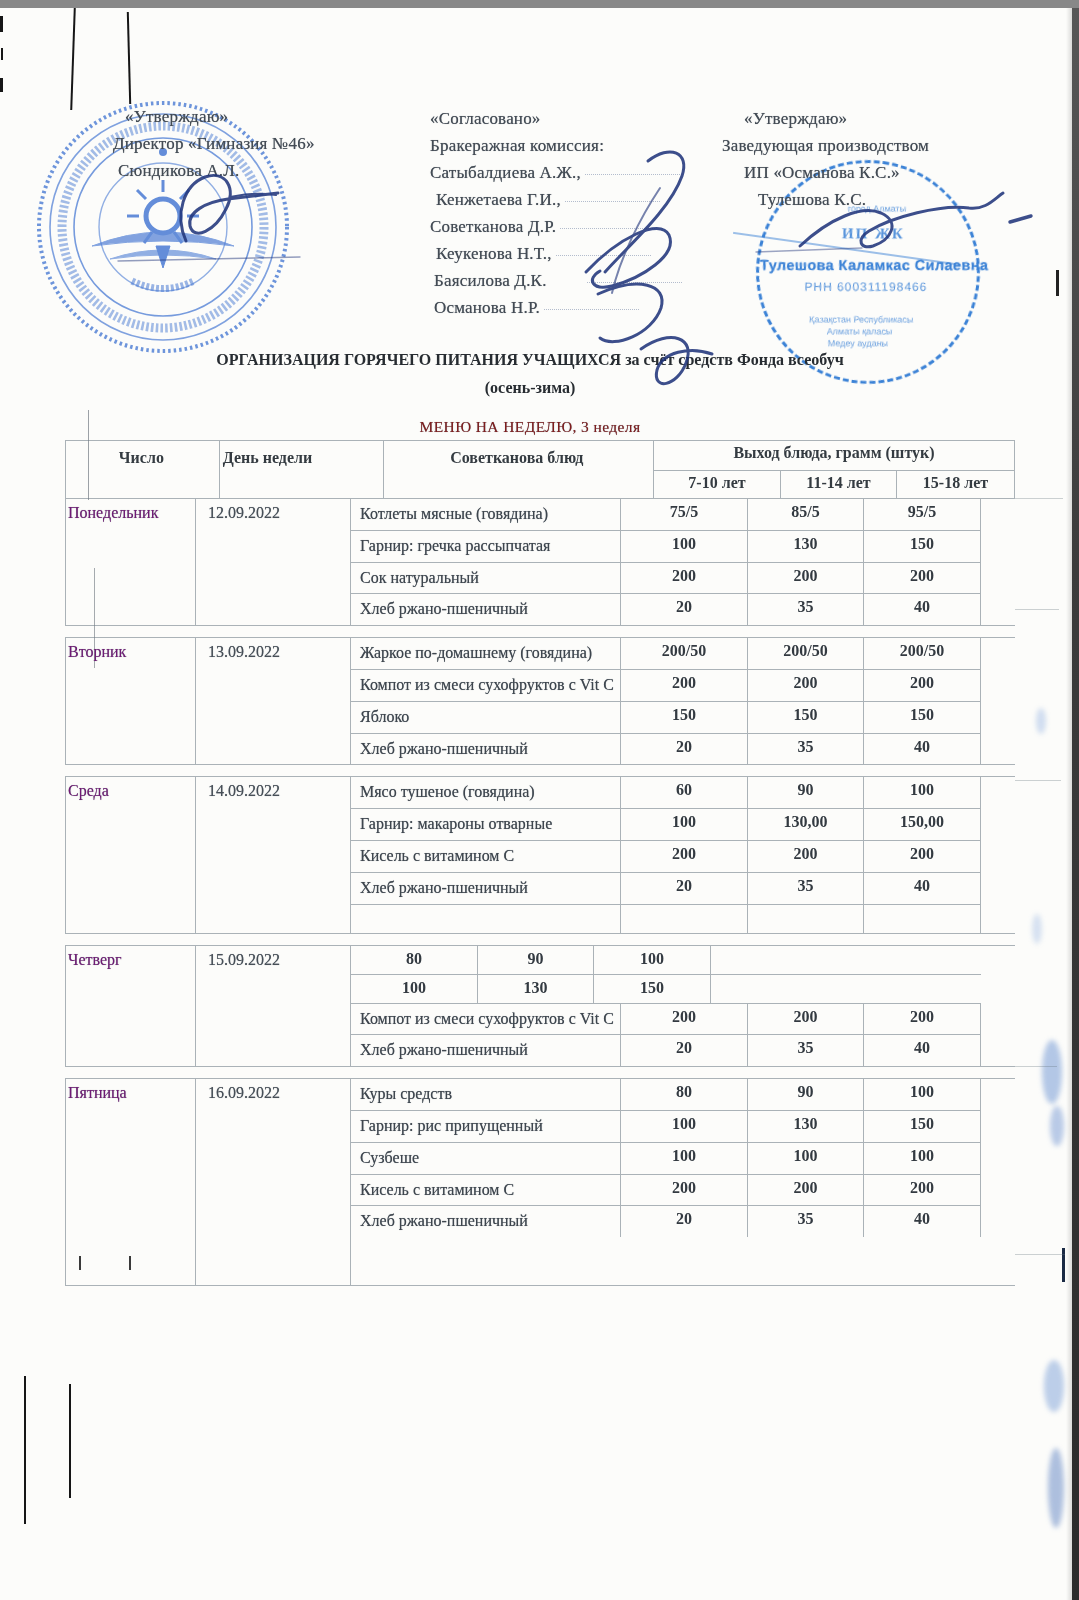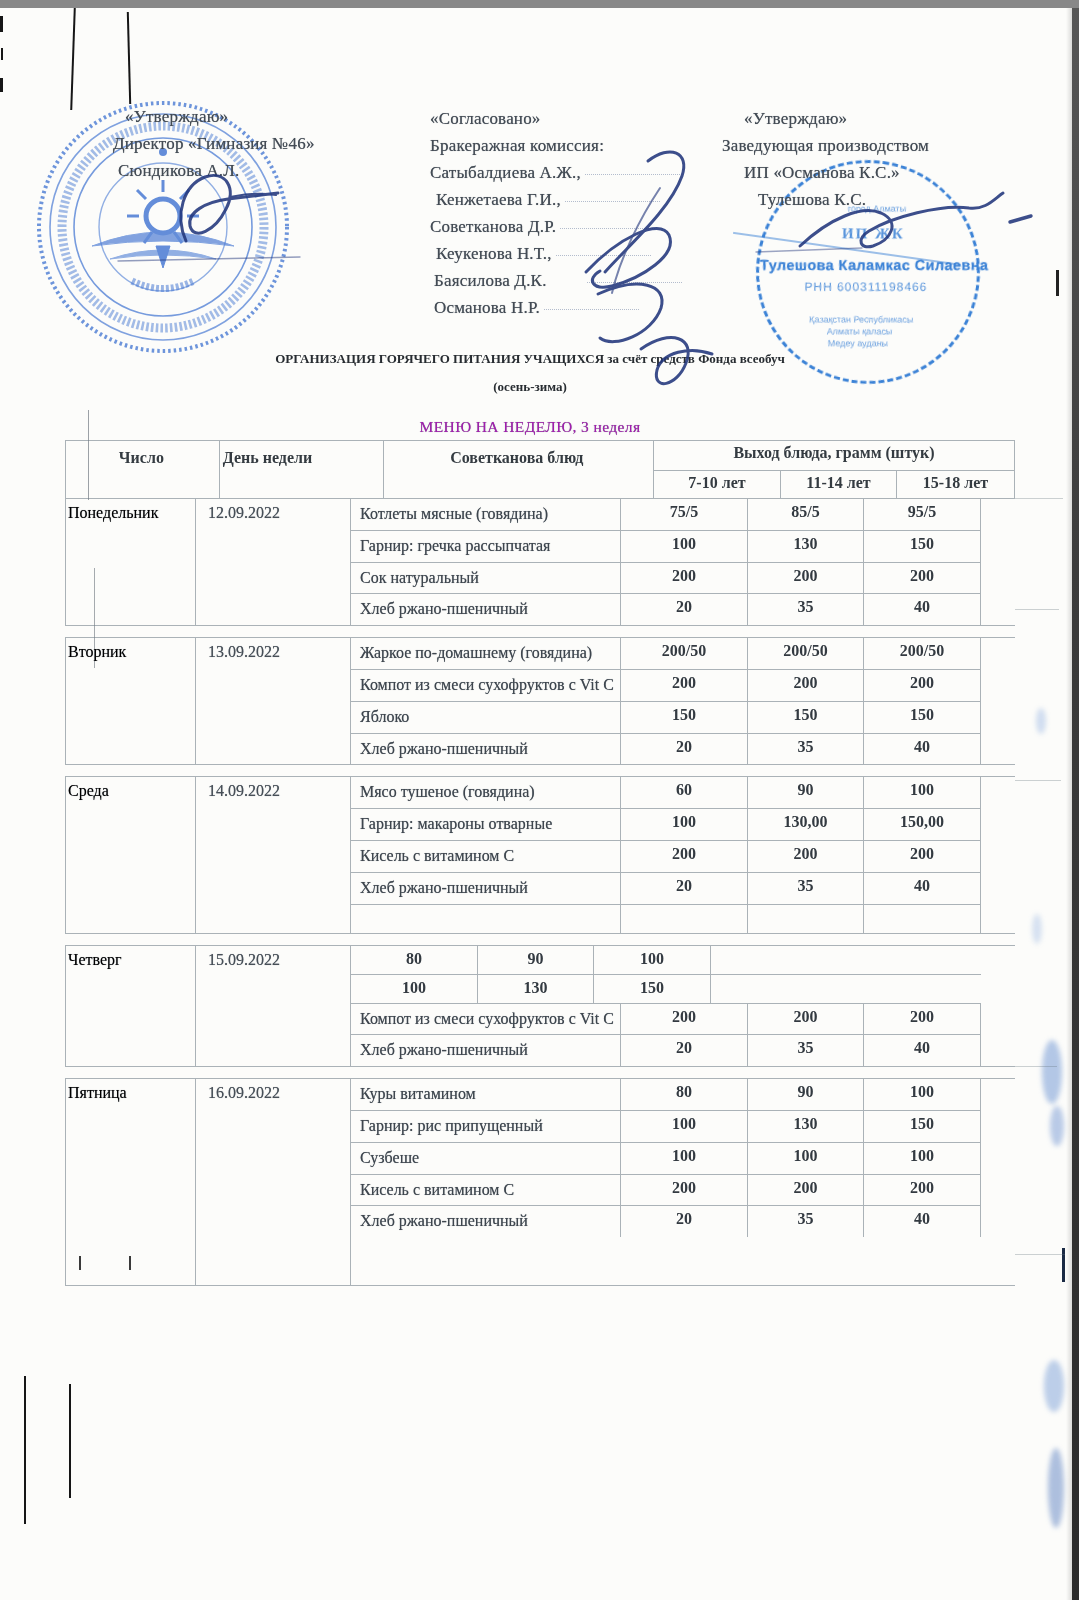--- a/index.html
+++ b/index.html
@@ -40,22 +40,22 @@
   .st-tiny{font-size:9px;line-height:11px;opacity:.75;font-family:"Liberation Sans",sans-serif;}
   .st-ip{font-size:15px;font-weight:bold;letter-spacing:2px;opacity:.85;}
   .st-name{font-size:14.5px;font-weight:bold;letter-spacing:.4px;white-space:nowrap;
     font-family:"Liberation Sans",sans-serif;text-shadow:0 0 1px rgba(59,130,214,.6);}
   .st-rnn{font-size:12px;letter-spacing:1px;opacity:.85;font-family:"Liberation Sans",sans-serif;}
   .st-rule{position:absolute;left:-30px;right:18px;top:88px;height:2px;background:rgba(59,130,214,.5);}
   
   #ink{position:absolute;left:0;top:0;z-index:4;pointer-events:none;}
   
   .title{position:absolute;left:0;width:1060px;text-align:center;font-weight:bold;
-    color:#272c31;font-size:13px;z-index:3;}
-  .menu-sub{position:absolute;left:0;width:1060px;text-align:center;color:#a21caf;
+    color:#272c31;font-size:16px;z-index:3;}
+  .menu-sub{position:absolute;left:0;width:1060px;text-align:center;color:#7f1d1d;
     font-size:15.5px;letter-spacing:.4px;z-index:3;}
   
   #menu-table{position:absolute;left:65px;top:432px;width:950px;font-size:16px;z-index:3;}
   .trow{display:flex;}
   .thead{border-top:1px solid var(--line);border-bottom:1px solid var(--line);font-weight:bold;color:#343b41;}
   .c{box-sizing:border-box;border-right:1px solid var(--line);}
   .c:first-child{border-left:1px solid var(--line);}
   .c-day{width:165px;padding:4px 2px 0 3px;}
   .c-date{width:155px;padding:4px 2px 0 12px;}
   .c-dish{width:270px;padding:3px 4px 2px 9px;}
@@ -63,21 +63,21 @@
   .h-out-title{text-align:center;border-bottom:1px solid var(--line);padding-top:3px;height:26px;}
   .h-ages{display:flex;height:27px;}
   .h-age{box-sizing:border-box;text-align:center;padding-top:3px;border-right:1px solid var(--line);}
   .h-age:last-child{border-right:none;}
   .h-age.a1{width:127px;}.h-age.a2{width:116px;}.h-age.a3{width:117px;}
   .thead .c-day,.thead .c-date,.thead .c-dish{padding-top:8px;}
   .thead .c-date,.thead .c-dish{text-align:center;padding-left:0;}
   .day-block{display:flex;border-top:1px solid var(--line);border-bottom:1px solid var(--line);margin-bottom:11px;}
   .day-block:first-child{border-top:none;}
   .day-col{width:131px;box-sizing:border-box;border-left:1px solid var(--line);border-right:1px solid var(--line);
-    padding:5px 2px 0 2px;color:#000000;}
+    padding:5px 2px 0 2px;color:#701a75;}
   .date-col{width:155px;box-sizing:border-box;border-right:1px solid var(--line);padding:5px 2px 0 12px;color:#474f57;}
   .dish-rows{width:630px;display:flex;flex-direction:column;}
   .dish-row{display:flex;border-bottom:1px solid var(--line);min-height:28px;}
   .dish-row:last-child{border-bottom:none;}
   .dish-name{width:270px;box-sizing:border-box;border-right:1px solid var(--line);
     padding:3px 6px 3px 9px;line-height:1.55;}
   .val{box-sizing:border-box;border-right:1px solid var(--line);text-align:center;
     padding-top:4px;font-weight:bold;color:#333a41;}
   .val.v1{width:127px;}.val.v2{width:116px;}.val.v3{width:117px;border-right:1px solid var(--line);}
   .day-block:last-child .dish-row:last-child{padding-bottom:48px;}
@@ -329,21 +329,21 @@
       <div class="val v2">35</div>
       <div class="val v3">40</div>
     </div>
           </div>
     </div>
         <div class="day-block">
       <div class="day-col soft">Пятница</div>
       <div class="date-col soft">16.09.2022</div>
       <div class="dish-rows">
             <div class="dish-row">
-      <div class="dish-name soft">Куры витамином</div>
+      <div class="dish-name soft">Куры средств</div>
       <div class="val v1">80</div>
       <div class="val v2">90</div>
       <div class="val v3">100</div>
     </div>
             <div class="dish-row">
       <div class="dish-name soft">Гарнир: рис припущенный</div>
       <div class="val v1">100</div>
       <div class="val v2">130</div>
       <div class="val v3">150</div>
     </div>

